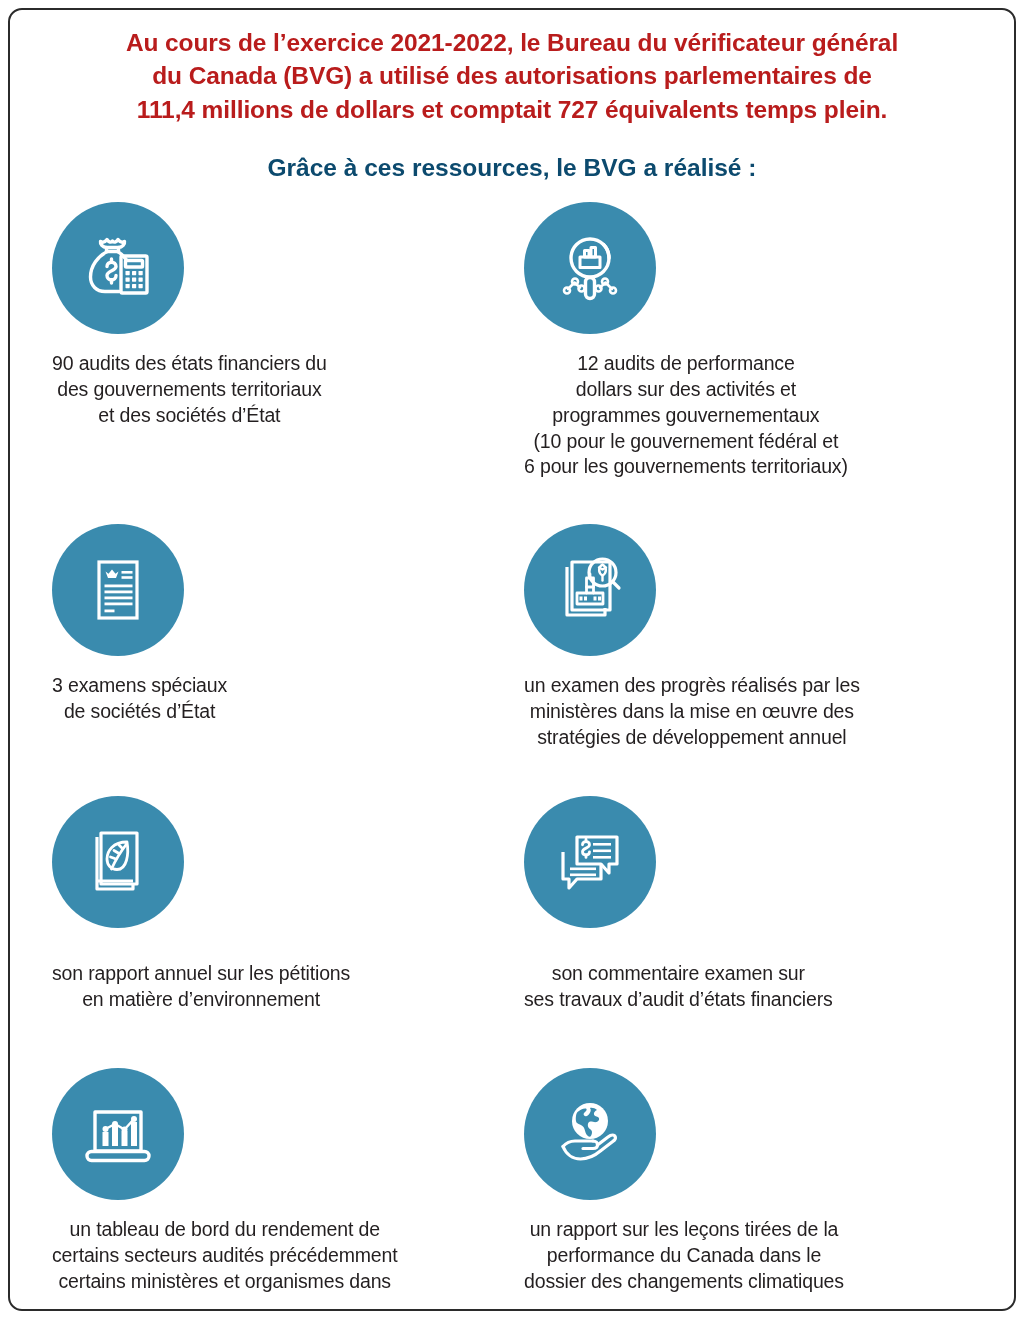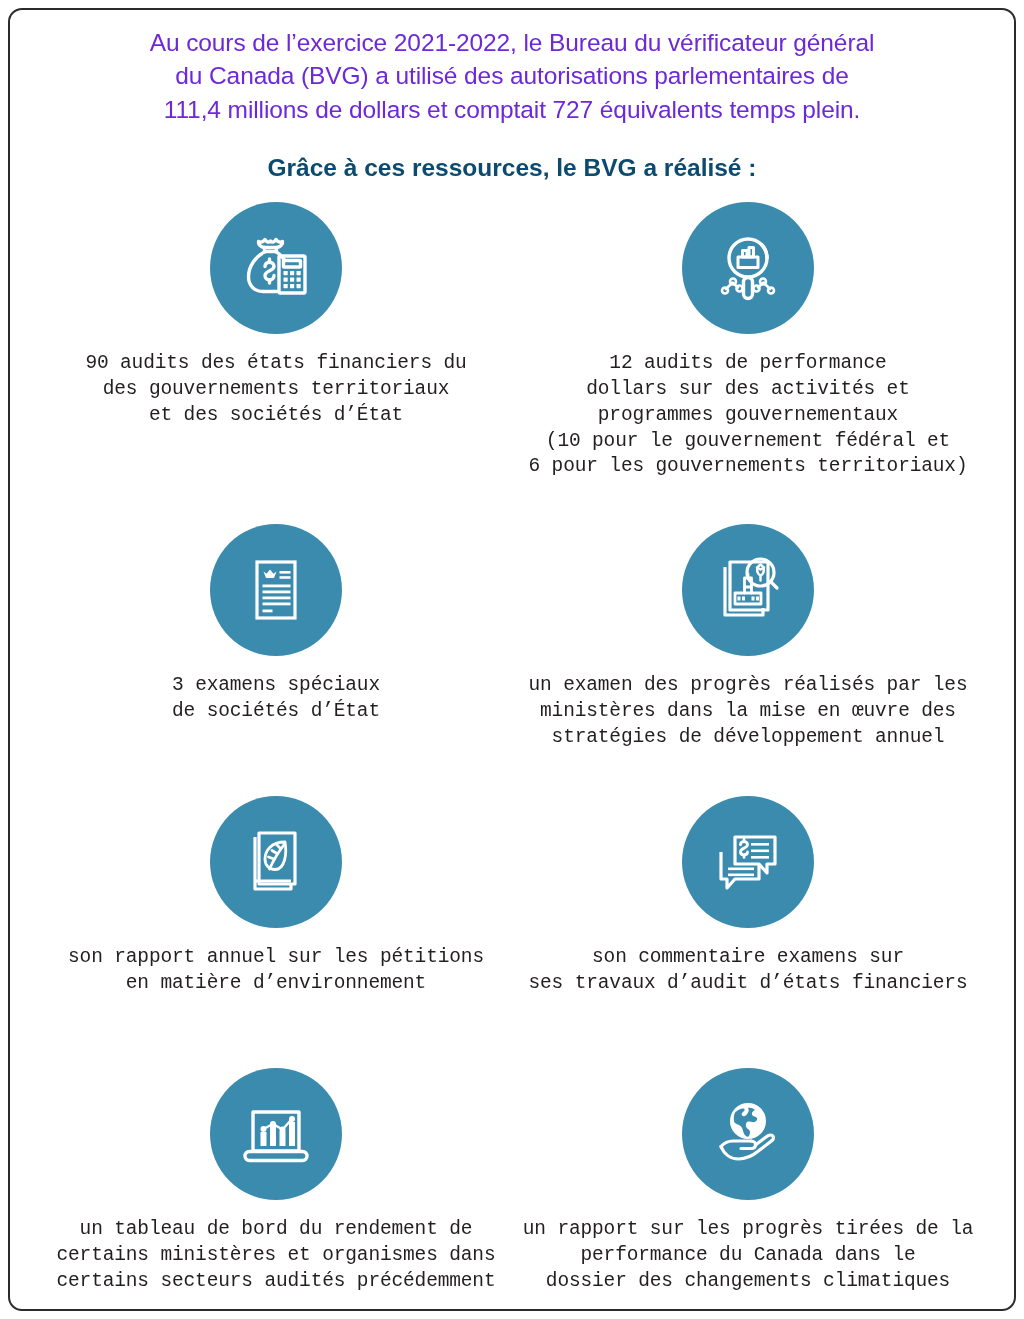--- a/index.html
+++ b/index.html
@@ -32,25 +32,25 @@
     pointer-events: none;
   }
   .content {
     position: relative;
     padding: 26px 40px 0 40px;
     box-sizing: border-box;
     width: 100%;
   }
   .headline {
     text-align: center;
-    font-weight: normal;
+    font-weight: bold;
     font-size: 24.5px;
     line-height: 1.36;
     letter-spacing: -0.1px;
-    color: #6d28d9;
+    color: #b91c1c;
     margin: 0 auto;
     max-width: 880px;
   }
   .headline .ln { display: block; }
   .subhead {
     text-align: center;
     font-weight: bold;
     font-size: 24.5px;
     line-height: 1.3;
     color: #0c4a6e;
@@ -62,23 +62,22 @@
   }
   .row {
     display: flex;
     width: 100%;
   }
   .cell {
     width: 50%;
     box-sizing: border-box;
     display: flex;
     flex-direction: column;
-    align-items: center;
+    align-items: flex-start;
     padding: 0 12px;
-    font-family: Liberation Mono, monospace;
   }
   .circle {
     width: 132px;
     height: 132px;
     border-radius: 50%;
     background: #3a8bae;
     display: flex;
     align-items: center;
     justify-content: center;
     flex: 0 0 auto;
@@ -93,21 +92,21 @@
     letter-spacing: -0.15px;
   }
   .caption .ln { display: block; white-space: nowrap; }
 
   
   .row-1 { margin-top: 2px; }
   .row-1 .cell { min-height: 300px; }
   .row-2 { margin-top: 22px; }
   .row-2 .cell { min-height: 252px; }
   .row-3 { margin-top: 20px; }
-  .row-3 .cell { min-height: 250px; }
+  .row-3 .cell { min-height: 250px; gap: 16px; }
   .row-4 { margin-top: 22px; }
   .row-4 .cell { min-height: 248px; }
 </style>
 </head>
 <body>
 
 <div id="infographic">
   <div class="frame"></div>
 
   <div class="content">
@@ -295,21 +294,21 @@
                 <rect x="23" y="48.5" width="26" height="2.6"></rect>
                 <rect x="23" y="54.5" width="26" height="2.6"></rect>
               </g>
               <g fill="none" stroke="#ffffff" stroke-width="2.8" stroke-linecap="round">
                 <path d="M35.5 25.8 C35.5 23.8 37 22.6 39 22.6 C41 22.6 42.5 23.8 42.5 25.8 C42.5 29.3 35.5 29 35.5 32.8 C35.5 34.8 37 36 39 36 C41 36 42.5 34.8 42.5 32.8"></path>
                 <path d="M39 20.2 L39 22.6 M39 36 L39 38.4"></path>
               </g>
             </svg>
           </div>
           <div class="caption">
-            <span class="ln">son commentaire examens sur</span>
+            <span class="ln">son commentaire examen sur</span>
             <span class="ln">ses travaux d’audit d’états financiers</span>
           </div>
         </div>
       </div>
 
       <div class="row row-4">
 
         <div class="cell">
           <div class="circle">
             <svg width="86" height="86" viewBox="0 0 86 86" aria-hidden="true">
@@ -329,42 +328,42 @@
               <g fill="#ffffff">
                 <circle cx="30.5" cy="38" r="3"></circle>
                 <circle cx="40" cy="33" r="3"></circle>
                 <circle cx="49.5" cy="38.5" r="3"></circle>
                 <circle cx="59" cy="28" r="3"></circle>
               </g>
             </svg>
           </div>
           <div class="caption">
             <span class="ln">un tableau de bord du rendement de</span>
+            <span class="ln">certains secteurs audités précédemment</span>
             <span class="ln">certains ministères et organismes dans</span>
-            <span class="ln">certains secteurs audités précédemment</span>
           </div>
         </div>
 
         <div class="cell">
           <div class="circle">
             <svg width="86" height="86" viewBox="0 0 86 86" aria-hidden="true">
               <circle cx="43" cy="30" r="18" fill="#ffffff"></circle>
               <g fill="#3a8bae">
                 <path d="M30.5 21 C33 19 36.5 17 39 17.5 C40.5 18.5 39 20.5 37.5 21.5 C36 22.5 36.5 24.5 38 25 C40 25.8 41.5 24 42.5 22.5 C43.5 21 44.5 19 43 17 C45.5 16.5 48 17.5 50 19 C48 20 46.5 21.5 47 23.5 C47.5 25.5 50 25 51.5 26.5 C53 28 51.5 30.5 49.5 31 C47 31.6 45 30 43 30.5 C41 31 40.5 33.5 41 35.5 C41.5 37.5 43.5 38 44.5 39.5 C45.5 41 45 43.5 43.5 45.5 C42 46 40.5 45 39.5 43.5 C38 41.2 38 38 36.5 36 C35 34 32 33.5 30 32 C28.2 30.6 28.5 23 30.5 21 Z"></path>
               </g>
               <g fill="none" stroke="#ffffff" stroke-width="3.2" stroke-linecap="round" stroke-linejoin="round">
                 <path d="M16 55.5 C19 52 23.5 50 28 50 L46 50"></path>
                 <path d="M46 50 C49 50 50.5 52 50.5 54 C50.5 56 49 57.5 46 57.5 L36 57.5"></path>
                 <path d="M16 55.5 C19 63 25.5 68 33.5 68 C42 68 48 64.5 54 59.5 L67 49.5"></path>
                 <path d="M67 49.5 C69.5 47.5 68.5 44 65.5 44 C64 44 62.5 44.8 61 46 L50.5 54"></path>
               </g>
             </svg>
           </div>
           <div class="caption">
-            <span class="ln">un rapport sur les progrès tirées de la</span>
+            <span class="ln">un rapport sur les leçons tirées de la</span>
             <span class="ln">performance du Canada dans le</span>
             <span class="ln">dossier des changements climatiques</span>
           </div>
         </div>
       </div>
 
     </div>
   </div>
 </div>
 

